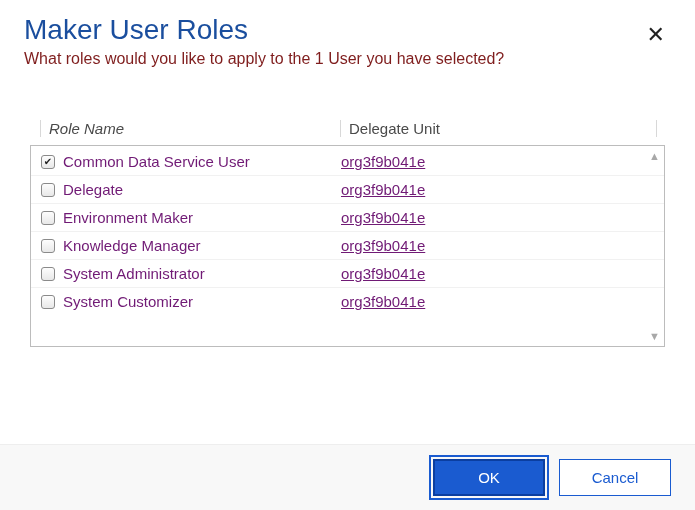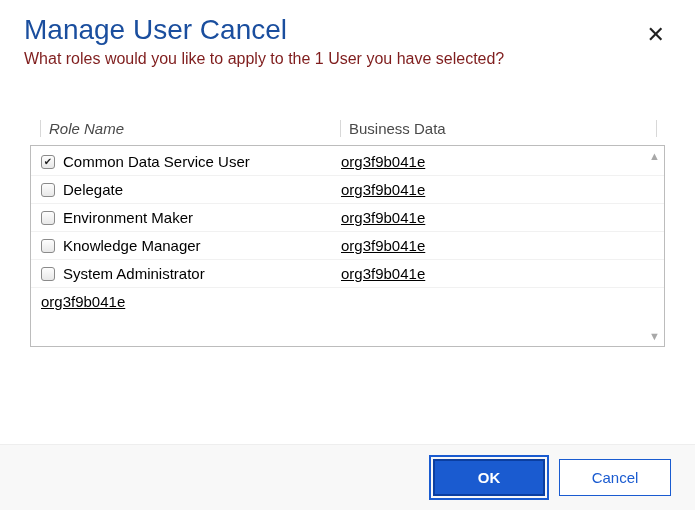--- a/index.html
+++ b/index.html
@@ -58,21 +58,21 @@
       overflow: hidden;
     }
     .list-inner {
       padding: 2px 0;
     }
     .row {
       display: flex;
       align-items: center;
       padding: 5px 0 5px 10px;
       font-size: 15px;
-      color: #000000;
+      color: #701a75;
       border-bottom: 1px solid #f1f1f1;
     }
     .row:last-child { border-bottom: none; }
     .row .cell-role {
       width: 300px;
       display: flex;
       align-items: center;
     }
     .row .cell-bu { flex: 1; text-decoration: underline; }
     .cb {
@@ -120,39 +120,38 @@
       text-align: center;
       cursor: pointer;
       font-family: inherit;
     }
     .btn-primary {
       background: #1a5bd0;
       color: #fff;
       border: 2px solid #0b3ea0;
       outline: 2px solid #1a5bd0;
       outline-offset: 2px;
-      font-weight: bold;
     }
     .btn-secondary {
       background: #fff;
       color: #1a5bd0;
       border: 1px solid #1a5bd0;
     }
   </style>
 </head>
 <body>
 
 <div class="dialog">
   <div class="close-btn">✕</div>
-  <h1 class="dialog-title">Manage User Cancel</h1>
+  <h1 class="dialog-title">Maker User Roles</h1>
   <div class="dialog-subtitle">What roles would you like to apply to the 1 User you have selected?</div>
 
   <div class="table-header">
     <div class="th th-first col-role">Role Name</div>
-    <div class="th col-bu">Business Data</div>
+    <div class="th col-bu">Delegate Unit</div>
     <div class="th" style="width:8px;"></div>
   </div>
 
   <div class="list-wrap">
     <div class="scroll-up">▲</div>
     <div class="list-inner" id="rows-container">
         <div class="row">
           <div class="cell-role">
             <span class="cb checked"></span>
             <span>Common Data Service User</span>
@@ -181,20 +180,24 @@
           <div class="cell-bu">org3f9b041e</div>
         </div>
         <div class="row">
           <div class="cell-role">
             <span class="cb"></span>
             <span>System Administrator</span>
           </div>
           <div class="cell-bu">org3f9b041e</div>
         </div>
         <div class="row">
+          <div class="cell-role">
+            <span class="cb"></span>
+            <span>System Customizer</span>
+          </div>
           <div class="cell-bu">org3f9b041e</div>
         </div>
       </div>
     <div class="scroll-down">▼</div>
   </div>
 
   <div class="footer">
     <button class="btn btn-primary">OK</button>
     <button class="btn btn-secondary">Cancel</button>
   </div>

